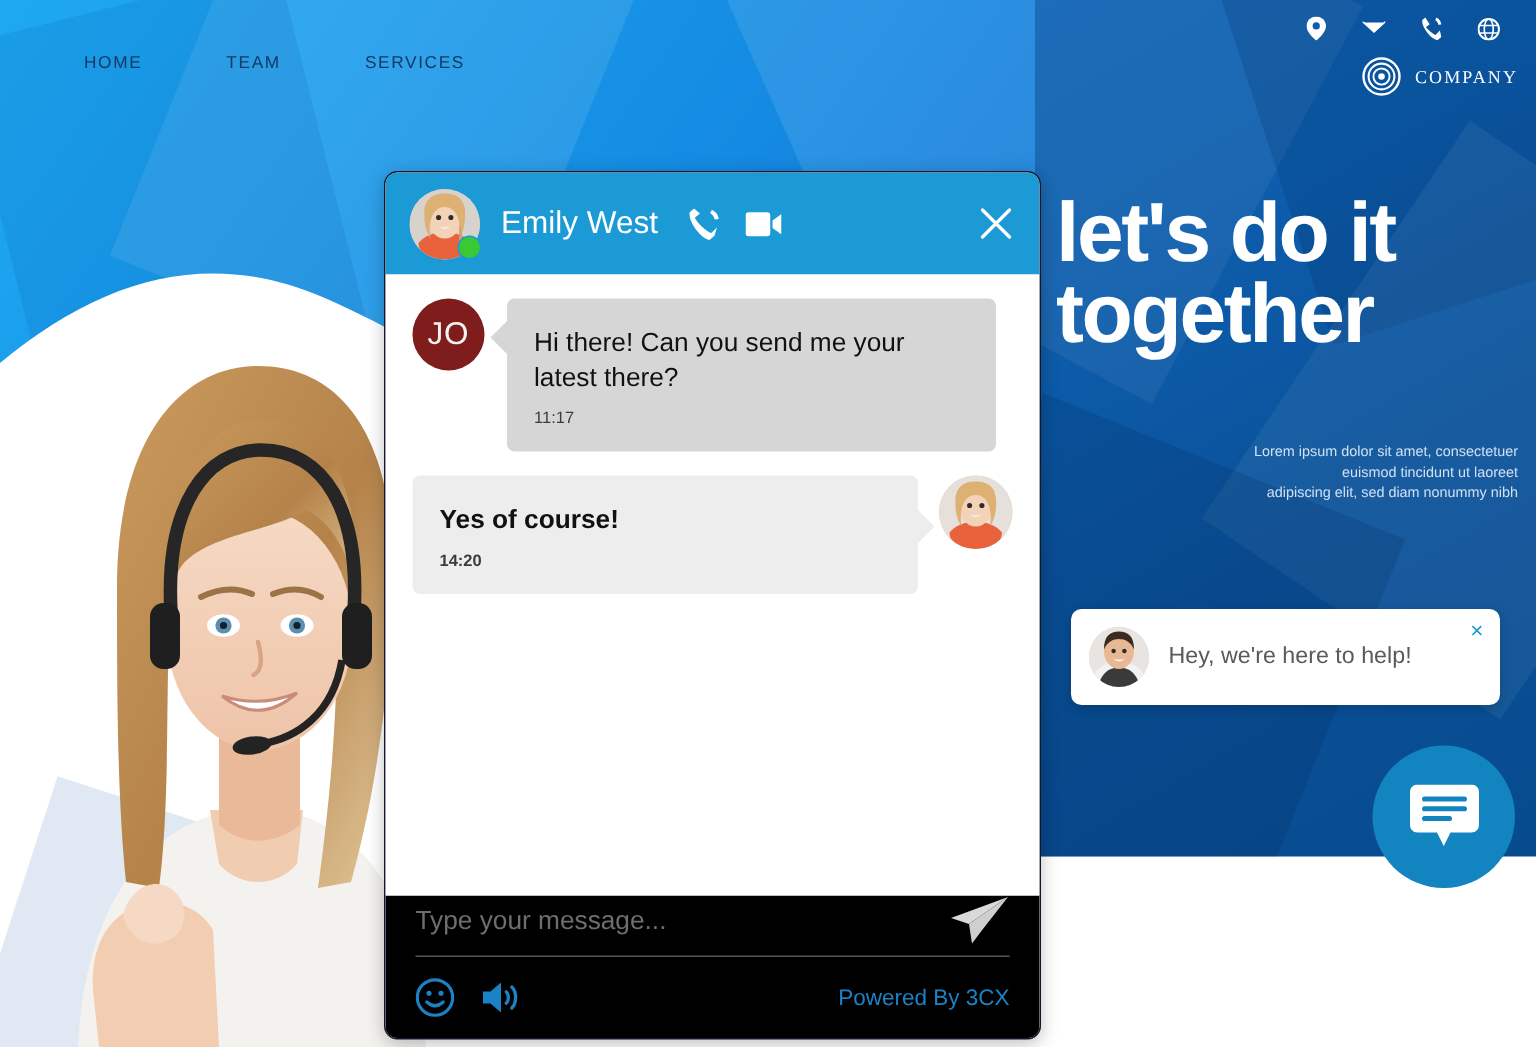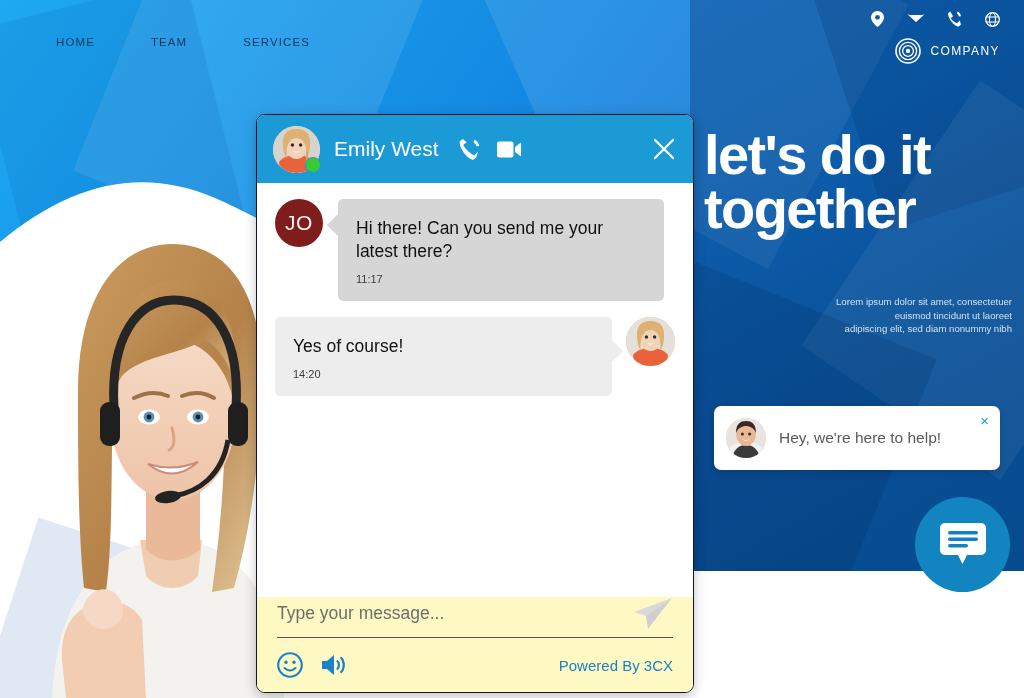--- a/index.html
+++ b/index.html
@@ -61,22 +61,22 @@
   .rpoly { position: absolute; background: rgba(255,255,255,0.06); }
   .rpoly-dark { position: absolute; background: rgba(0,40,90,0.18); }
 
   .hero-icons {
     position: absolute; top: 11px; right: 24px;
     display: flex; gap: 24px; align-items: center; z-index: 30;
   }
   .hero-icons svg { display: block; }
 
   .brand {
-    position: absolute; top: 38px; right: 24px;
-    display: flex; align-items: center; gap: 9px; z-index: 30;
+    position: absolute; top: 38px; right: 12px;
+    display: flex; align-items: center; gap: 9px; z-index: 30; font-family: Liberation Serif, serif;
   }
   .brand-name {
     color: #ffffff; font-size: 12px; letter-spacing: 1.4px;
   }
 
   .headline {
     position: absolute; left: 14px; top: 128px; width: 310px;
     color: #ffffff; font-size: 56px; line-height: 0.97;
     font-weight: 700; letter-spacing: -1.6px; text-align: left;
     z-index: 20;
@@ -203,21 +203,21 @@
     font-size: 21px; letter-spacing: 0.5px; flex: none; margin-right: 15px;
   }
   .row-avatar {
     width: 49px; height: 49px; border-radius: 50%;
     overflow: hidden; flex: none; margin-left: 14px; background: #cfc7c0;
     align-self: flex-start;
   }
 
   
   .chat-footer {
-    flex: none; padding: 0 20px 14px 20px; background: #fef9c3;
+    flex: none; padding: 0 20px 14px 20px; background: #000000;
   }
   .input-row {
     display: flex; align-items: center;
     border-bottom: 1.6px solid #555555;
     padding-bottom: 7px; margin-bottom: 14px;
   }
   .msg-input {
     flex: 1 1 auto; border: none; outline: none;
     font-size: 17.5px; color: #6e6e6e;
     font-family: "Liberation Sans", sans-serif;
@@ -427,21 +427,21 @@
 
 
       <div class="msg-row in">
         <div class="initials-avatar">JO</div>
         <div class="bubble dark tail-left" style="width:290px;padding:18px 18px 14px 18px;">
           <div>Hi there! Can you send me your latest there?</div>
           <div class="time">11:17</div>
         </div>
       </div>
 
-      <div class="msg-row out" style="margin-top:16px;">
+      <div class="msg-row out" style="margin-top:16px;font-weight:bold;">
         <div class="bubble light tail-right-dark" style="width:320px;padding:18px 18px 15px 18px;">
           <div>Yes of course!</div>
           <div class="time">14:20</div>
         </div>
         <div class="row-avatar">
           <svg viewBox="0 0 49 49" width="49" height="49">
             <rect width="49" height="49" fill="#e6e0da"></rect>
             <path d="M24.5,49 C11,49 7,43 7,38 C11,33 17,31 24.5,31 C32,31 38,33 42,38 C42,43 38,49 24.5,49 Z" fill="#e8623c"></path>
             <ellipse cx="24.5" cy="20" rx="11.5" ry="14" fill="#f3d3b8"></ellipse>
             <path d="M11,20 C10,8 16,4 24.5,4 C33,4 39,8 38,20 C38,26 36,31 34,34 C36,22 32,13 24.5,13 C17,13 13,22 15,34 C13,31 11,26 11,20 Z" fill="#dcb173"></path>

